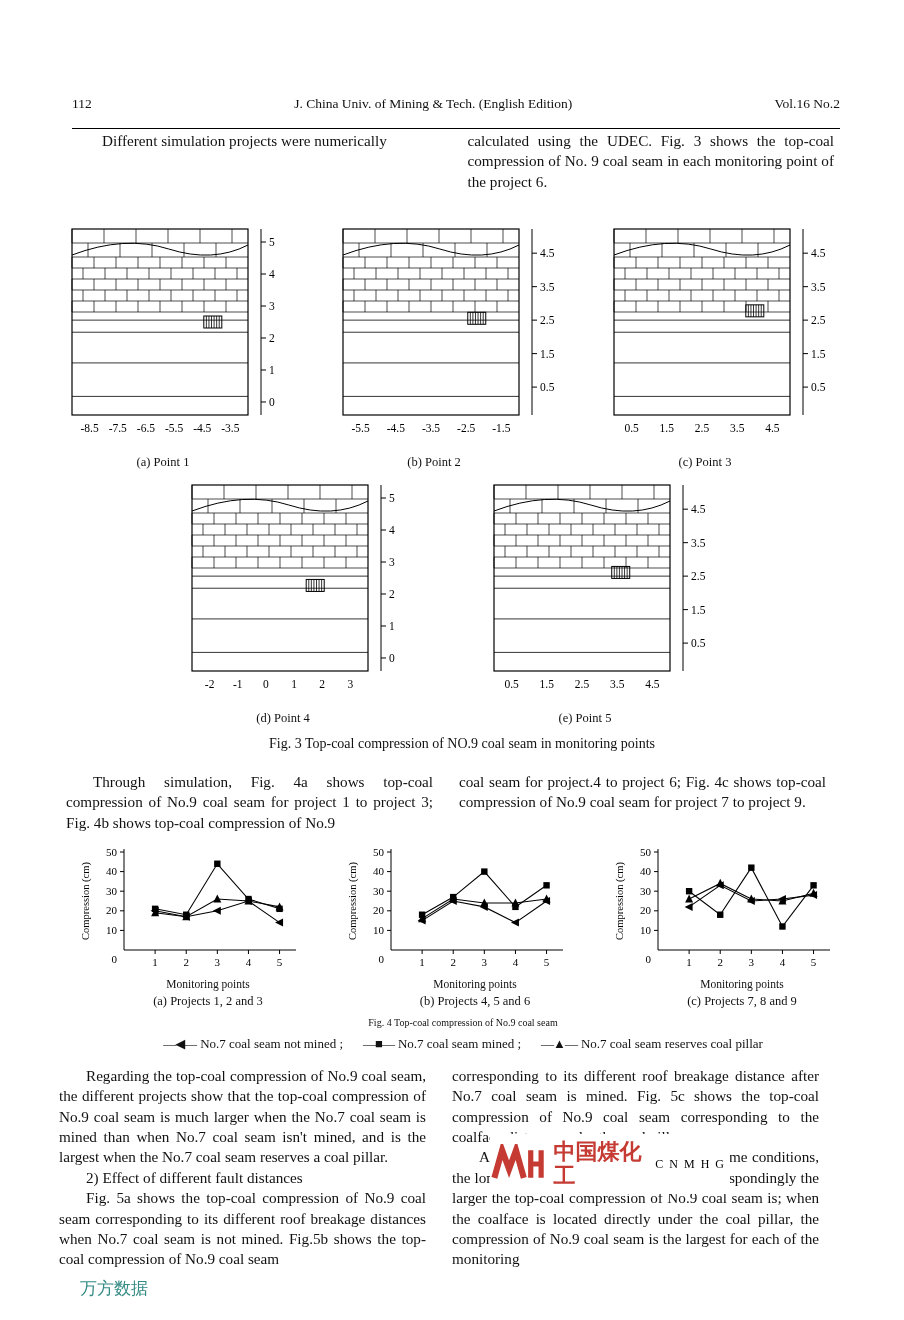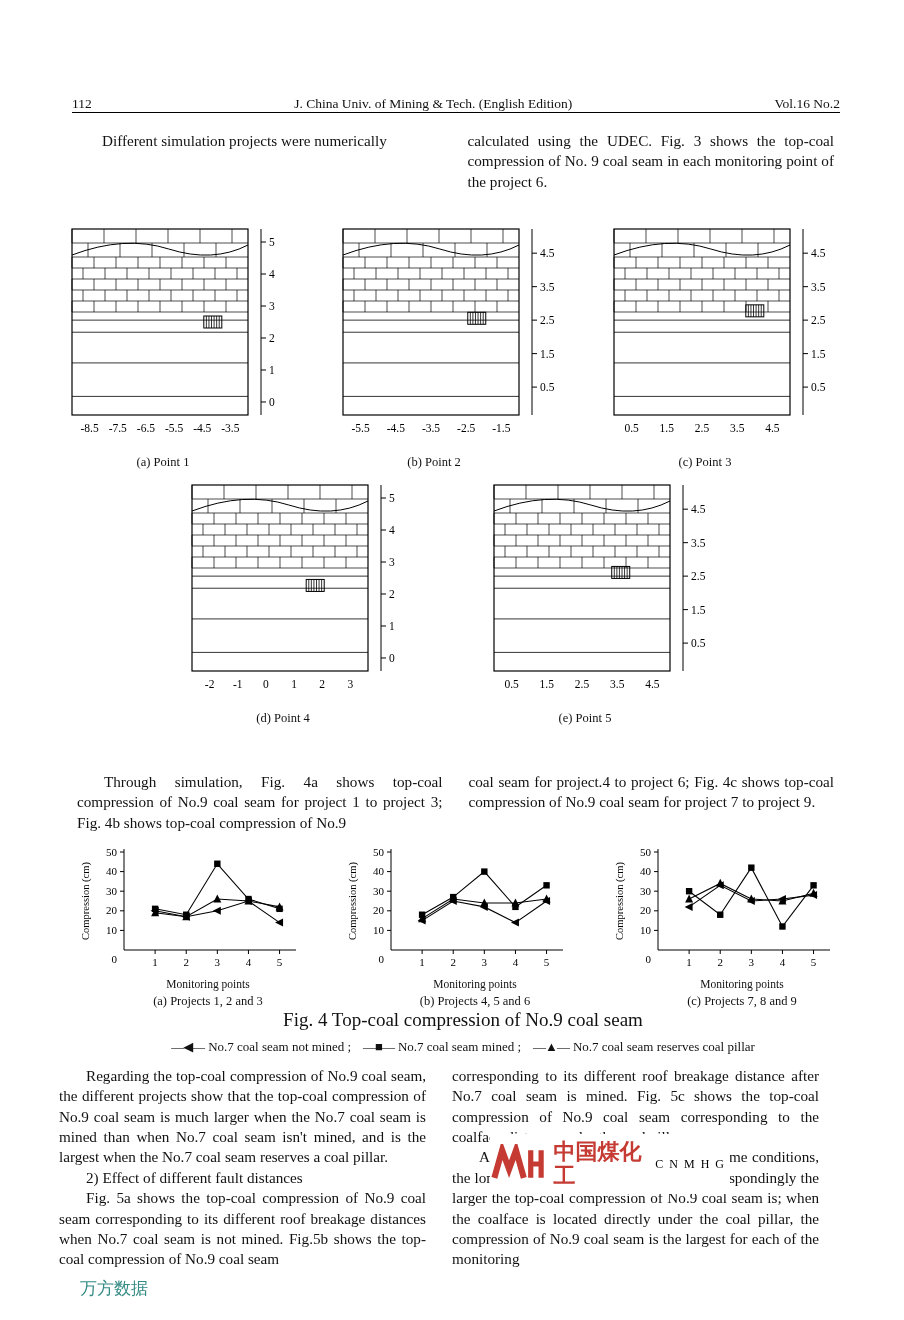--- a/index.html
+++ b/index.html
@@ -2,45 +2,45 @@
 <html><head>
 <meta charset="utf-8">
 <style>
   *{margin:0;padding:0;box-sizing:border-box}
   html,body{background:#e9e9e9}
   .page{width:904px;height:1320px;background:#fff;position:relative;margin:0 auto;
         font-family:"Liberation Serif",serif;color:#111;overflow:hidden}
   svg text{font-family:"Liberation Serif",serif;fill:#000}
 
   .header{position:absolute;top:96px;left:72px;right:64px;display:flex;justify-content:space-between;
-          align-items:flex-end;font-size:13.5px;border-bottom:1.6px solid #000;padding-bottom:0}
+          align-items:flex-end;font-size:13.5px;border-bottom:1.6px solid #000;padding-bottom:16px}
   .header .mid{flex:1;text-align:center}
 
   .twocol{display:flex;gap:26px}
   .col{width:367px;font-size:15.2px;line-height:1.34;text-align:justify}
   .sec-head{font-weight:bold;font-size:15.8px;margin-bottom:4px}
   .indent{text-indent:27px}
 
   .intro{position:absolute;top:131px;left:75px;right:70px}
   .fig3{position:absolute;top:224px;left:68px;right:48px}
   .f3row1{display:flex;justify-content:space-between}
   .f3row2{display:flex;justify-content:center;gap:56px;margin-top:10px}
   .panel{text-align:center}
   .panel-cap{font-size:12.5px;margin-top:1px;transform:translateX(-28px)}
   .figcap{text-align:center;font-size:14px;margin-top:10px}
 
-  .mid-text{position:absolute;top:772px;left:77px;right:70px}
+  .mid-text{position:absolute;top:772px;left:66px;right:70px}
 
   .fig4{position:absolute;top:842px;left:78px;right:56px}
   .f4row{display:flex;justify-content:space-between}
   .chart{text-align:center}
   .chart-xlab{font-size:11.5px;transform:translateX(12px);margin-top:-2px}
   .chart-cap{font-size:12.5px;margin-top:4px;transform:translateX(12px)}
-  .fig4-cap{text-align:center;font-size:19px;margin-top:0}
-  .legend{display:flex;justify-content:center;gap:12px;font-size:13px;margin-top:8px}
+  .fig4-cap{text-align:center;font-size:10px;margin-top:8px}
+  .legend{display:flex;justify-content:center;gap:20px;font-size:13px;margin-top:8px}
   .legend .item{white-space:nowrap}
   .legend .mark{letter-spacing:-1px;margin-right:4px}
 
   .body2{position:absolute;top:1066px;left:59px;right:70px}
 
   .wm{position:absolute;top:1134px;left:490px;width:240px;height:60px;background:#fff;
       display:flex;align-items:center;gap:8px;z-index:5}
   .wm-txt{display:flex;flex-direction:row;line-height:1.1}
   .wm-cn{color:#c53a32;font-size:22px;font-weight:bold}
   .wm-en{color:#000000;font-size:12px;letter-spacing:6px;margin-top:18px}
@@ -531,20 +531,21 @@
               <text x="201" y="167.1" font-size="11.5" text-anchor="start">0.5</text>
               <text x="21.6" y="208" font-size="11.5" text-anchor="middle">0.5</text>
               <text x="56.80000000000001" y="208" font-size="11.5" text-anchor="middle">1.5</text>
               <text x="92" y="208" font-size="11.5" text-anchor="middle">2.5</text>
               <text x="127.20000000000002" y="208" font-size="11.5" text-anchor="middle">3.5</text>
               <text x="162.4" y="208" font-size="11.5" text-anchor="middle">4.5</text>
             </svg></div>
         <div class="panel-cap">(e) Point 5</div>
       </div>
     </div>
+    <div class="figcap">Fig. 3    Top-coal compression of NO.9 coal seam in monitoring points</div>
   </div>
 
   <div class="mid-text twocol">
     <div class="col">
       <div class="indent">Through simulation, Fig. 4a shows top-coal compression of No.9 coal seam for project 1 to project 3; Fig. 4b shows top-coal compression of No.9</div>
     </div>
     <div class="col">
       <div>coal seam for project.4 to project 6; Fig. 4c shows top-coal compression of No.9 coal seam for project 7 to project 9.</div>
     </div>
   </div>

